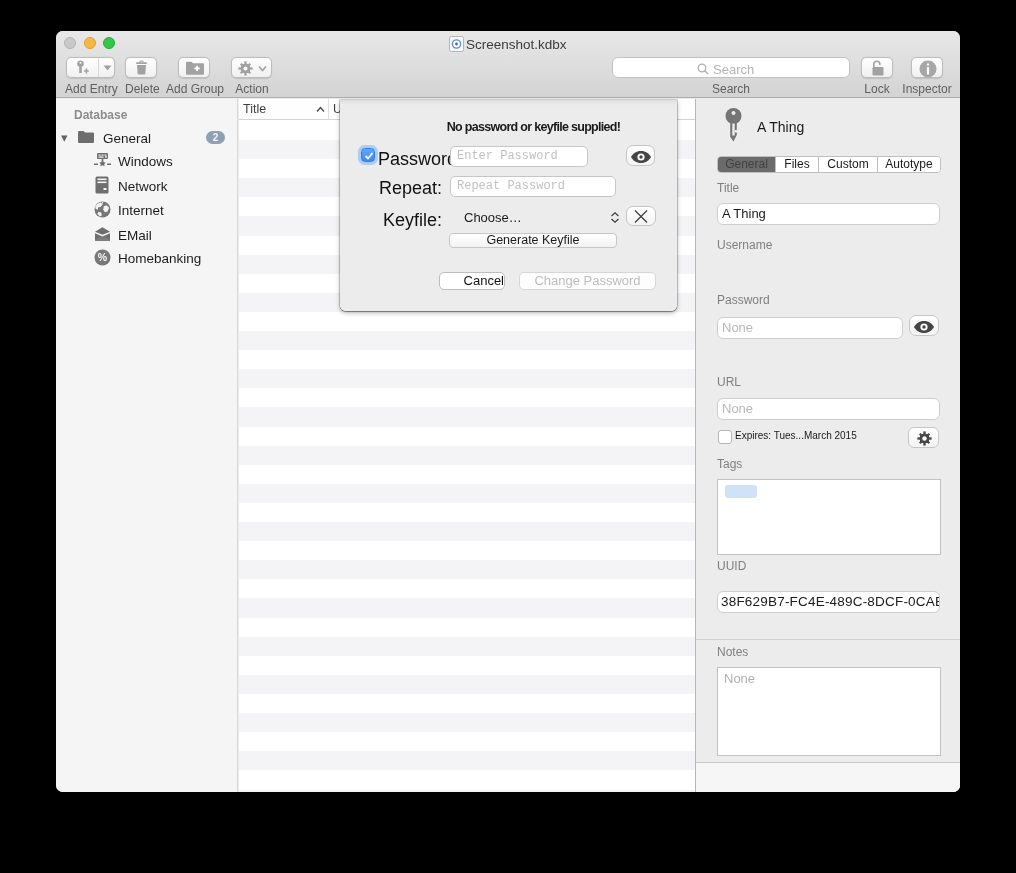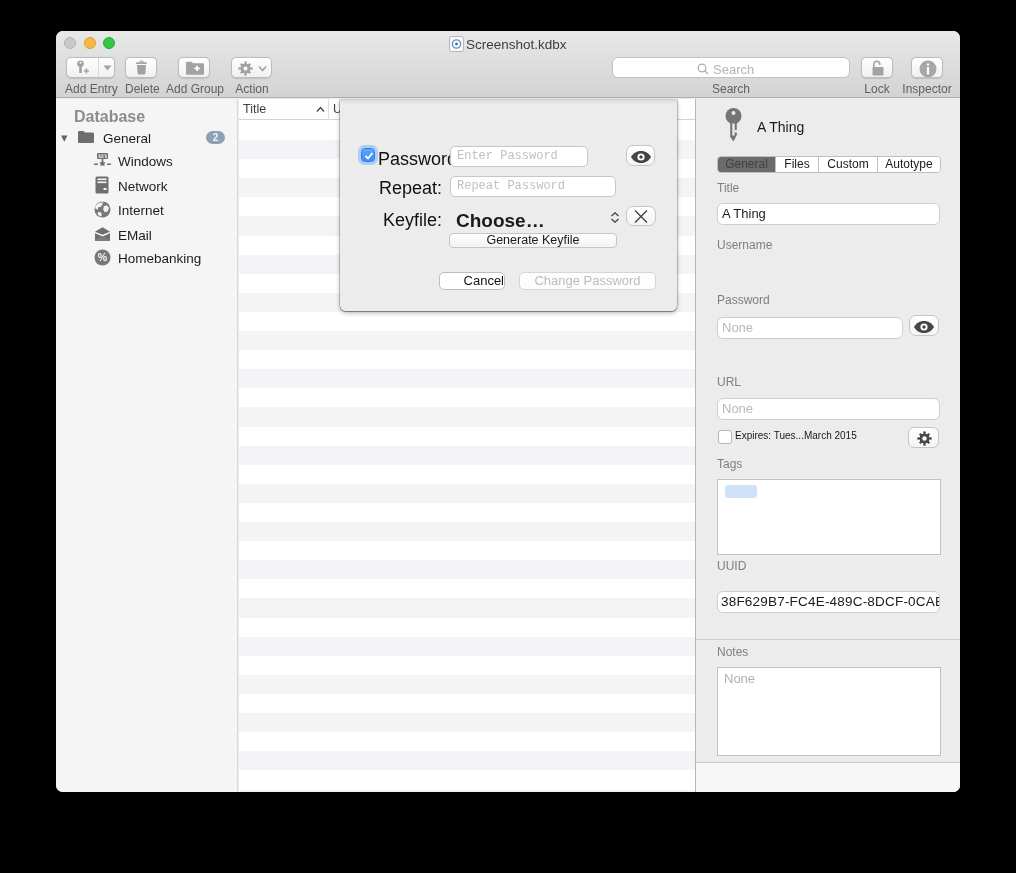--- a/index.html
+++ b/index.html
@@ -117,21 +117,21 @@
         <circle cx="9" cy="9" r="8.5" fill="#a7a7a7"></circle>
         <rect x="7.9" y="3.4" width="2.2" height="2.2" rx="0.4" fill="#fff"></rect>
         <rect x="7.9" y="7" width="2.2" height="7.6" rx="0.4" fill="#fff"></rect>
       </svg>
     </div>
     <div class="tlabel" style="left:654px; width:42px;">Search</div>
     <div class="tlabel" style="left:805px; width:32px;">Lock</div>
     <div class="tlabel" style="left:843px; width:56px;">Inspector</div>
   </div>
   <div id="sidebar">
-    <div style="position:absolute;left:10px;top:9px;font-size:16px;font-weight:bold;color:#8c8c8c;padding-left:8px;">Database</div>
+    <div style="position:absolute;left:10px;top:9px;font-size:12px;font-weight:bold;color:#8c8c8c;padding-left:8px;">Database</div>
     <div style="position:absolute;left:5px;top:31px;color:#636363;font-size:13px;">▾</div>
     <svg style="position:absolute;left:22px;top:31px;" width="16" height="13" viewBox="0 0 16 13">
           <path d="M0 2.2 Q0 1 1.2 1 L5.5 1 L7 2.6 L14.8 2.6 Q16 2.6 16 3.8 L16 11.8 Q16 13 14.8 13 L1.2 13 Q0 13 0 11.8 Z" fill="#6e6e6e"></path>
         </svg>
     <div class="srow" style="left:47px;top:32px;">General</div>
     <div style="position:absolute;left:150px;top:32px;width:19px;height:13px;border-radius:7px;background:#8ca1b5;color:#f4f4f4;font-size:10px;font-weight:bold;text-align:center;line-height:13px;">2</div>
     <div class="srow" style="left:62px;top:55px;">Windows</div>
     <div class="srow" style="left:62px;top:79.5px;">Network</div>
     <div class="srow" style="left:62px;top:104px;">Internet</div>
     <div class="srow" style="left:62px;top:128.5px;">EMail</div>
@@ -235,38 +235,39 @@
       <div style="position:absolute;left:7px;top:5px;width:32px;height:13px;background:#cfe2f7;border-radius:3px;"></div>
     </div>
     <div class="ilabel" style="top:460px;">UUID</div>
     <div class="ifield" style="top:492px;white-space:nowrap;overflow:hidden;padding:0 3px;font-size:13.5px;letter-spacing:0.2px;">38F629B7-FC4E-489C-8DCF-0CABE123</div>
     <div style="position:absolute;left:0;top:540px;width:265px;height:1px;background:#d0d0d0;"></div>
     <div class="ilabel" style="top:546px;">Notes</div>
     <div style="position:absolute;left:21px;top:568px;width:224px;height:89px;background:#fff;border:1px solid #c2c2c2;font-size:13px;color:#b0b0b0;padding:3px 6px;">None</div>
     <div style="position:absolute;left:0;top:663px;width:265px;height:30px;background:#f6f6f6;border-top:1px solid #c8c8c8;"></div>
   </div>
   <div id="sheet">
+    <div style="position:absolute;left:25px;top:20px;width:337px;text-align:center;font-size:12.5px;font-weight:bold;letter-spacing:-0.7px;color:#1a1a1a;">No password or keyfile supplied!</div>
     <div id="scheck" style="position:absolute;left:21px;top:48px;width:14px;height:14px;border-radius:3.5px;background:linear-gradient(#5fa9f8,#3b8bf7);border:0.5px solid #2d7de6;box-shadow:0 0 0 3px rgba(125,180,246,0.55);">
       <svg width="14" height="14" viewBox="0 0 14 14">
             <path d="M3.5 7 L6 9.5 L10.5 4" fill="none" stroke="#fff" stroke-width="1.8"></path>
           </svg>
     </div>
     <div class="slabel" style="left:38px;top:49px;width:64px;">Password:</div>
     <div class="sin" style="left:110px;top:46px;width:138px;height:21px;">Enter Password</div>
     <div class="sbtnr" id="seye" style="left:286px;top:45px;width:29px;height:21px;">
           <svg style="position:absolute;left:4px;top:4.5px;" width="20" height="12" viewBox="0 0 20 12">
             <path d="M10 0 C5.3 0 1.8 2.6 0 6 C1.8 9.4 5.3 12 10 12 C14.7 12 18.2 9.4 20 6 C18.2 2.6 14.7 0 10 0 Z" fill="#454545"></path>
             <circle cx="10" cy="6" r="3.6" fill="#fff"></circle>
             <circle cx="10" cy="6" r="1.7" fill="#454545"></circle>
           </svg>
         </div>
     <div class="slabel" style="left:38px;top:78px;width:64px;">Repeat:</div>
     <div class="sin" style="left:110px;top:76px;width:166px;height:21px;">Repeat Password</div>
     <div class="slabel" style="left:38px;top:110px;width:64px;">Keyfile:</div>
-    <div style="position:absolute;left:116px;top:110px;font-size:19px;color:#1a1a1a;font-weight:bold;">Choose…</div>
+    <div style="position:absolute;left:124px;top:110px;font-size:13px;color:#1a1a1a;">Choose…</div>
     <svg style="position:absolute;left:270px;top:112px;" width="10" height="11" viewBox="0 0 10 11">
           <path d="M1.5 4 L5 0.8 L8.5 4" fill="none" stroke="#444" stroke-width="1.3"></path>
           <path d="M1.5 7 L5 10.2 L8.5 7" fill="none" stroke="#444" stroke-width="1.3"></path>
         </svg>
     <div class="sbtnr" id="sx" style="left:286px;top:106px;width:30px;height:20px;">
       <svg style="position:absolute;left:7px;top:3px;" width="14" height="13" viewBox="0 0 14 13">
             <path d="M1 0.5 L13 12.5 M13 0.5 L1 12.5" stroke="#3c3c3c" stroke-width="1.2"></path>
           </svg>
     </div>
     <div style="position:absolute;left:109px;top:133px;width:168px;height:15px;background:linear-gradient(#ffffff,#f2f2f2);border:1px solid #c6c6c6;border-radius:4px;font-size:12.5px;color:#1a1a1a;text-align:center;line-height:13px;">Generate Keyfile</div>

